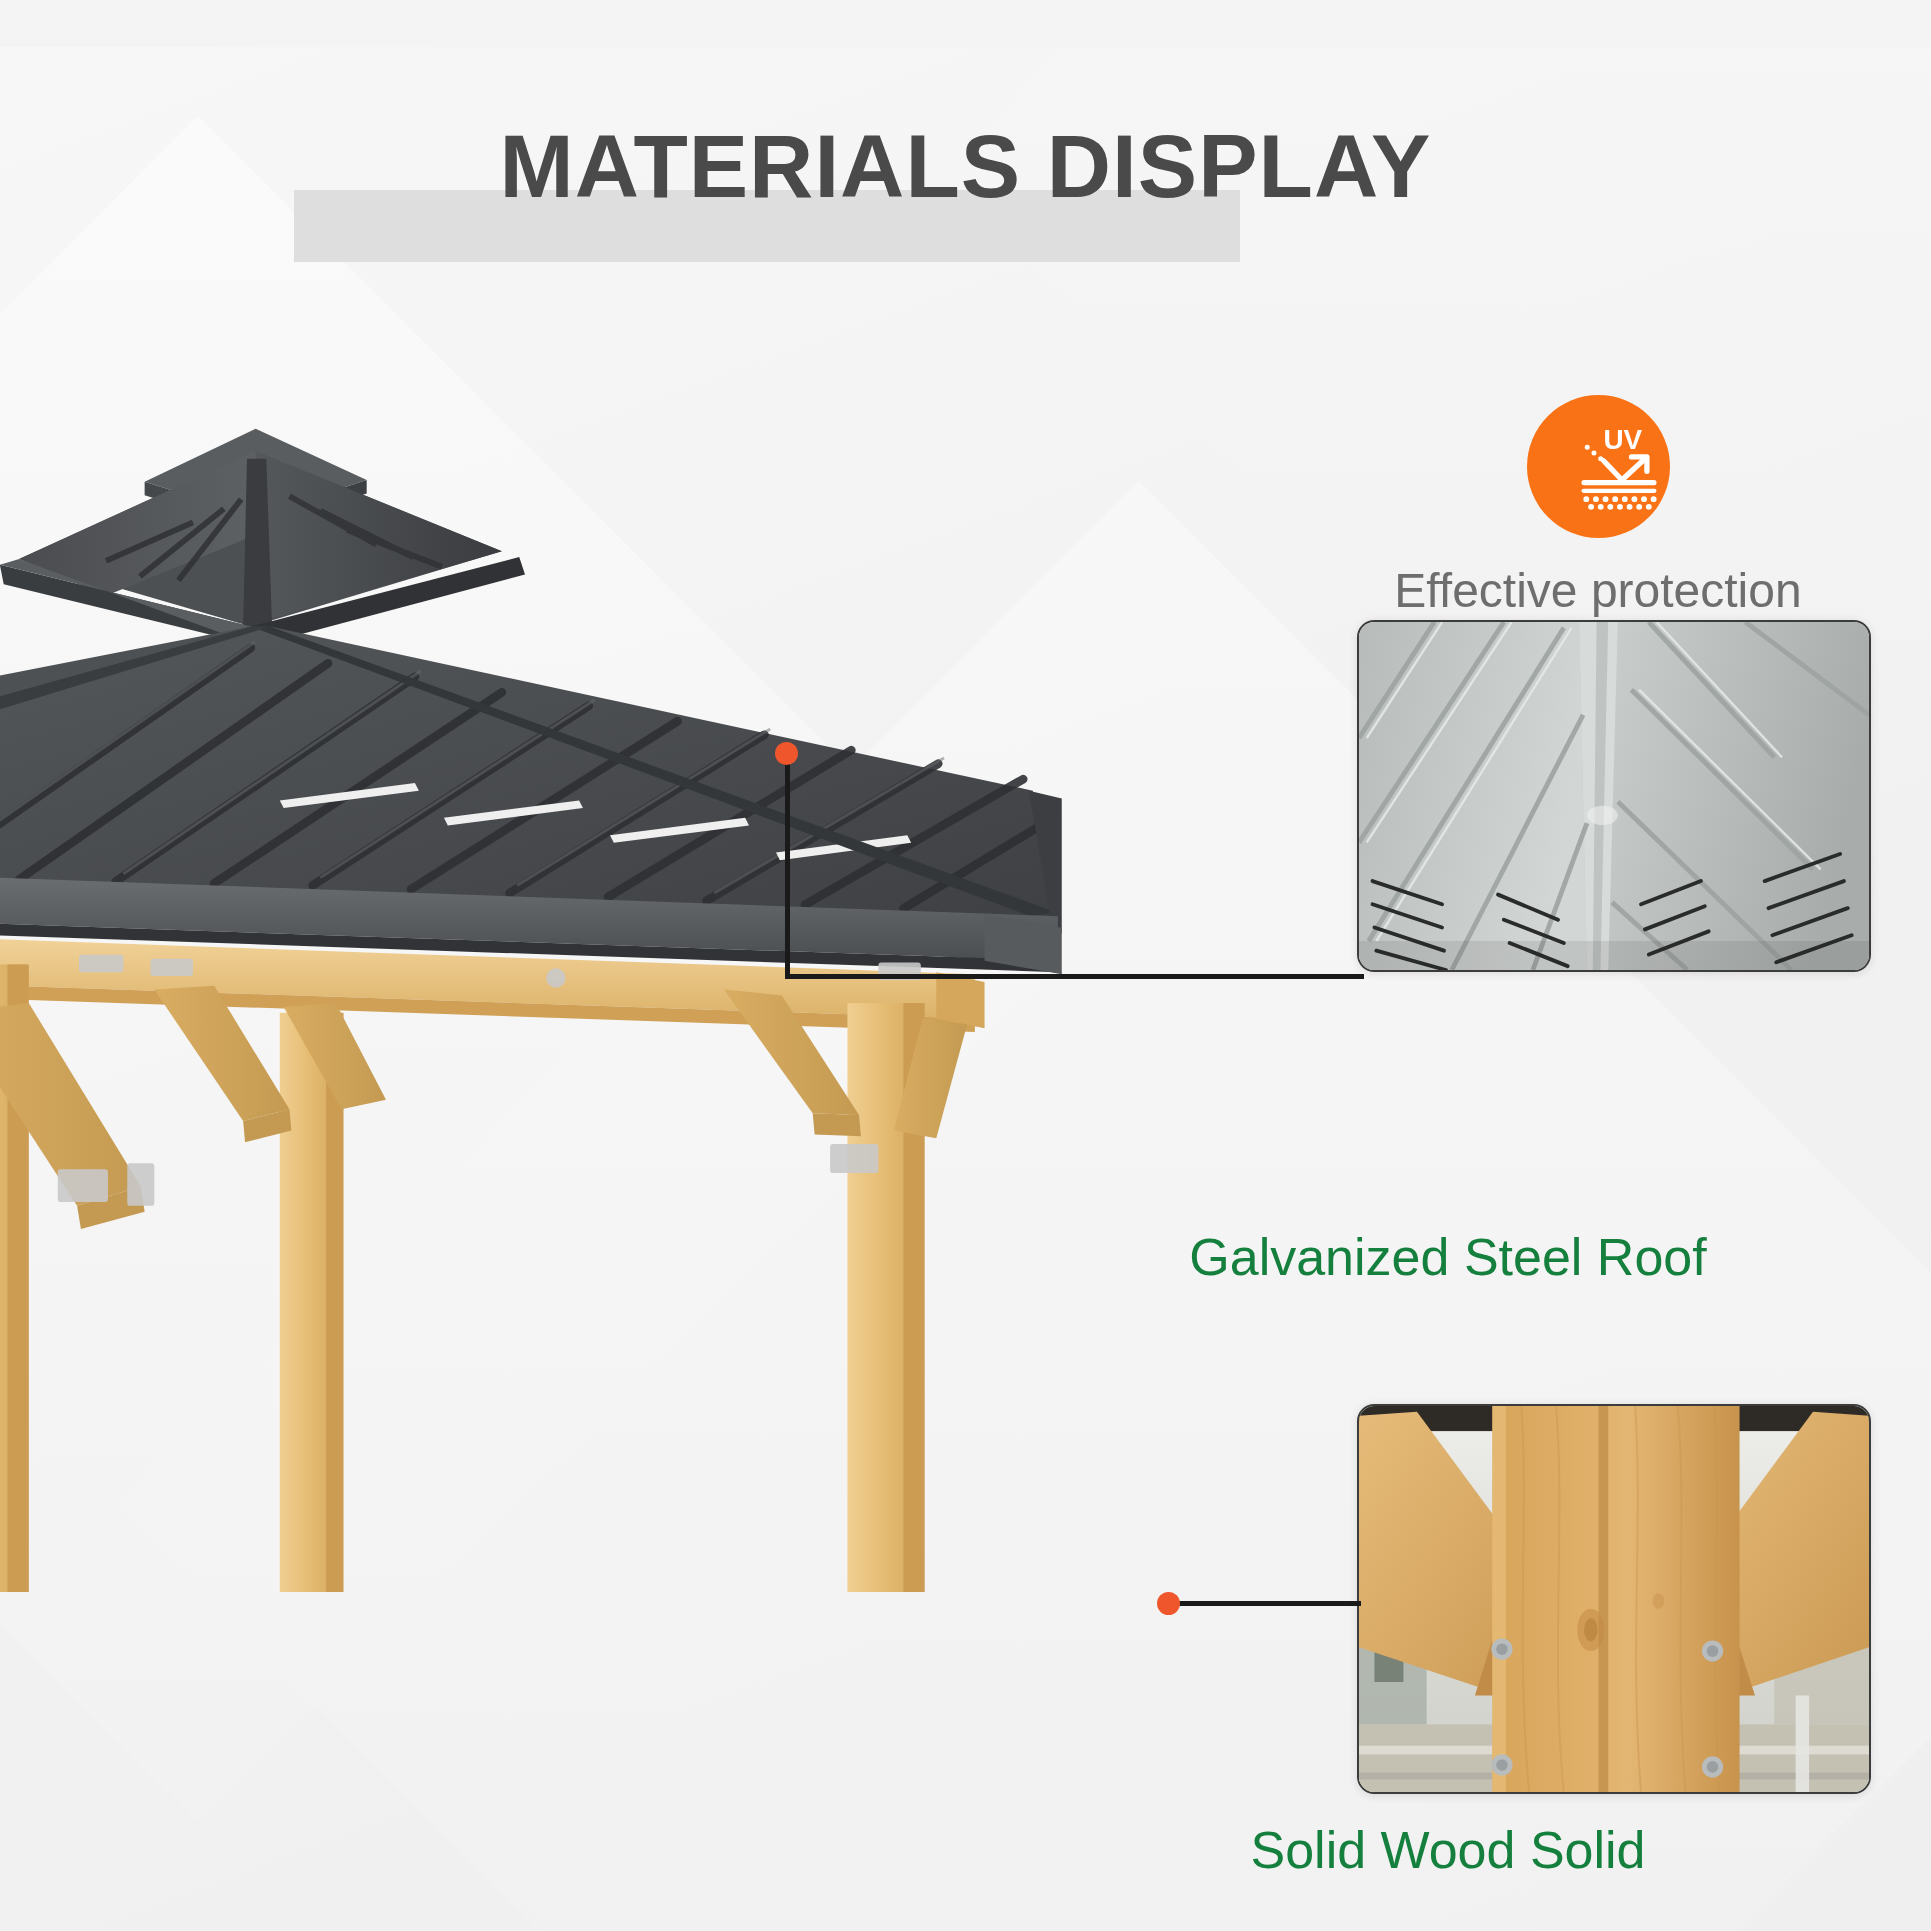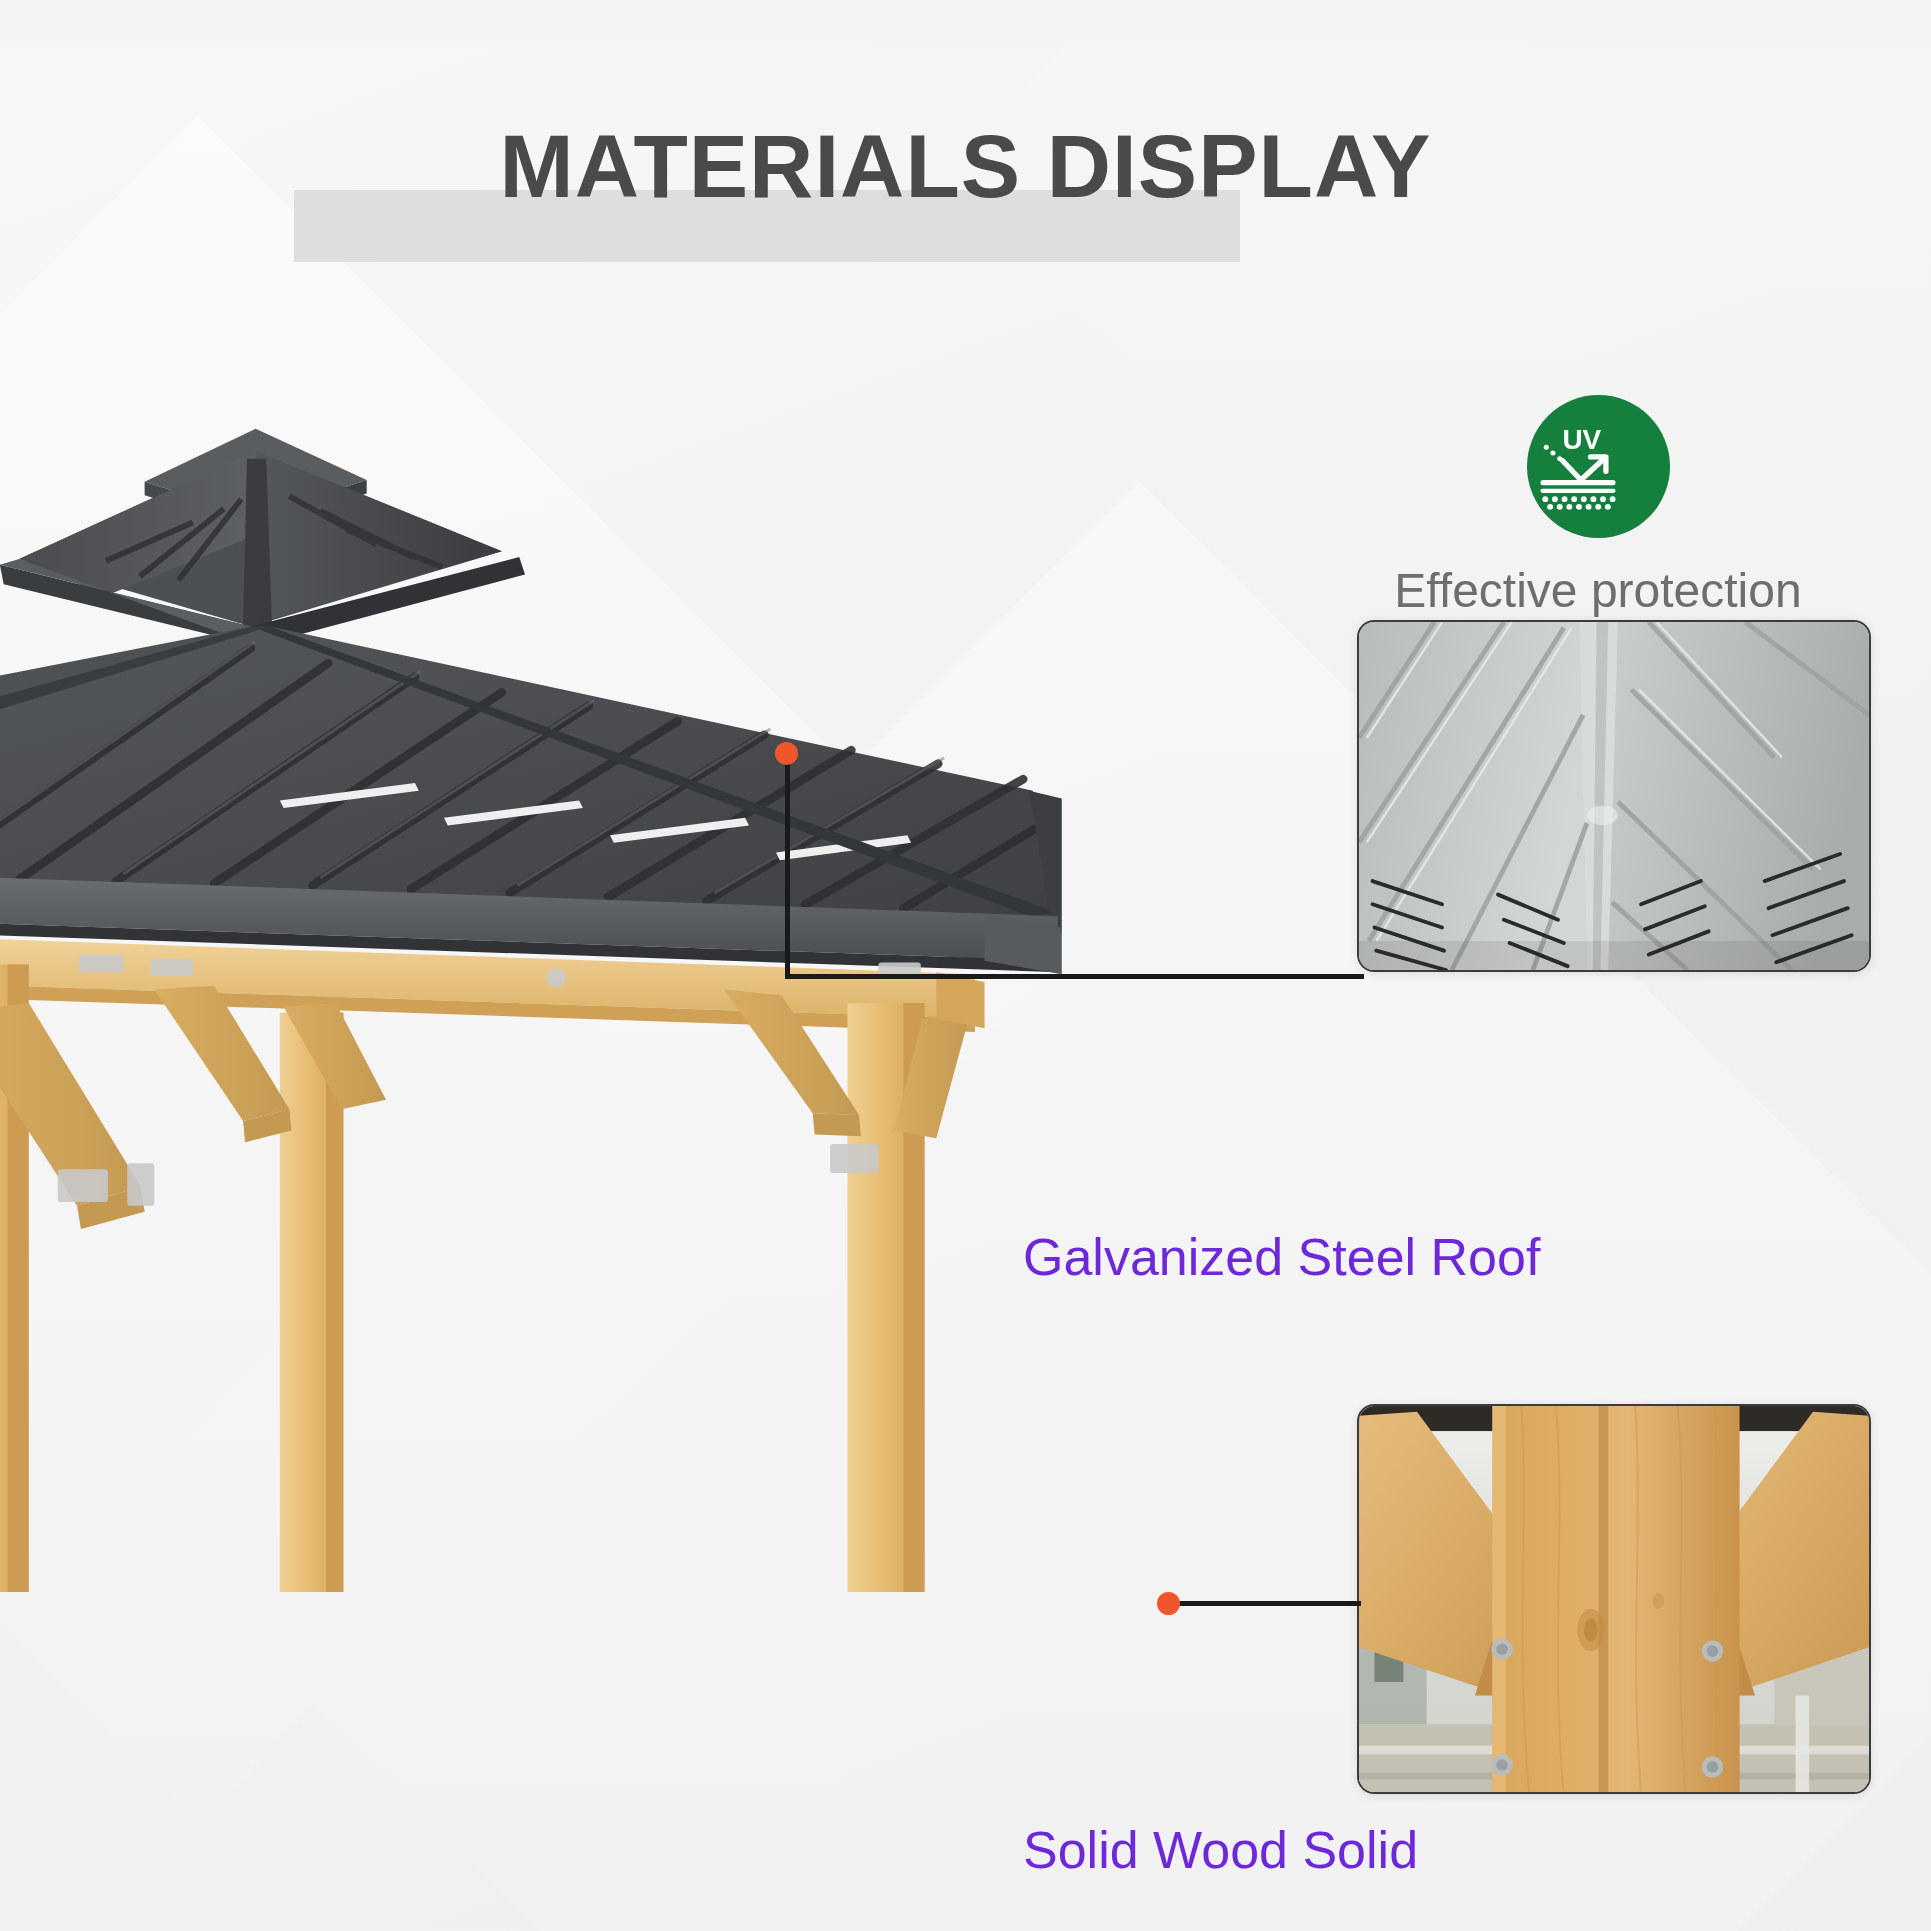--- a/index.html
+++ b/index.html
@@ -23,38 +23,38 @@
   .title-band{position:absolute;left:294px;top:143px;width:946px;height:72px;background:#dedede;}
   .page-title{position:absolute;left:0;top:75px;width:1931px;text-align:center;
     font-size:89px;font-weight:700;letter-spacing:1px;color:#4a4a4a;
     font-family:"Liberation Sans", sans-serif;line-height:1;white-space:nowrap;}
 
   
   .features{position:absolute;left:1052px;top:348px;width:801px;height:251px;}
   .feature{position:absolute;top:0;display:flex;flex-direction:column;align-items:center;}
   .feature.f1{left:0px;width:232px;}
   .feature.f2{left:290px;width:512px;}
-  .badge{width:143px;height:143px;border-radius:50%;background:#15803d;
-    display:flex;align-items:center;justify-content:flex-start;}
+  .badge{width:143px;height:143px;border-radius:50%;background:#f97316;
+    display:flex;align-items:center;justify-content:flex-end;}
   .feature-label{margin-top:25px;font-size:48px;color:#6e6e6e;white-space:nowrap;
     font-family:"Liberation Sans", sans-serif;}
 
   
   .gazebo{position:absolute;left:-39px;top:290px;width:1101px;height:1255px;}
 
   
   .dot{position:absolute;width:23px;height:23px;border-radius:50%;background:#f0562c;z-index:14;}
   .lead{position:absolute;background:#1a1a1a;z-index:13;}
 
   
   .panel{position:absolute;border-radius:17.4px;overflow:hidden;border:2.9px solid #3c3c3c;
     box-shadow:0 1.9px 9.7px rgba(0,0,0,.10);z-index:12;background:#cfd2d1;}
   .panel-1{left:1357px;top:573px;width:510px;height:348px;}
   .panel-2{left:1357px;top:1357px;width:510px;height:386px;}
-  .caption{position:absolute;width:850px;text-align:left;font-size:52px;color:#6d28d9;
+  .caption{position:absolute;width:850px;text-align:center;font-size:52px;color:#15803d;
     font-family:"Liberation Sans", sans-serif;white-space:nowrap;}
   .cap-1{left:1023px;top:1180px;}
   .cap-2{left:1023px;top:1773px;}
 
   svg{display:block;}
 </style>
 </head>
 <body>
 
 <div id="stage">

